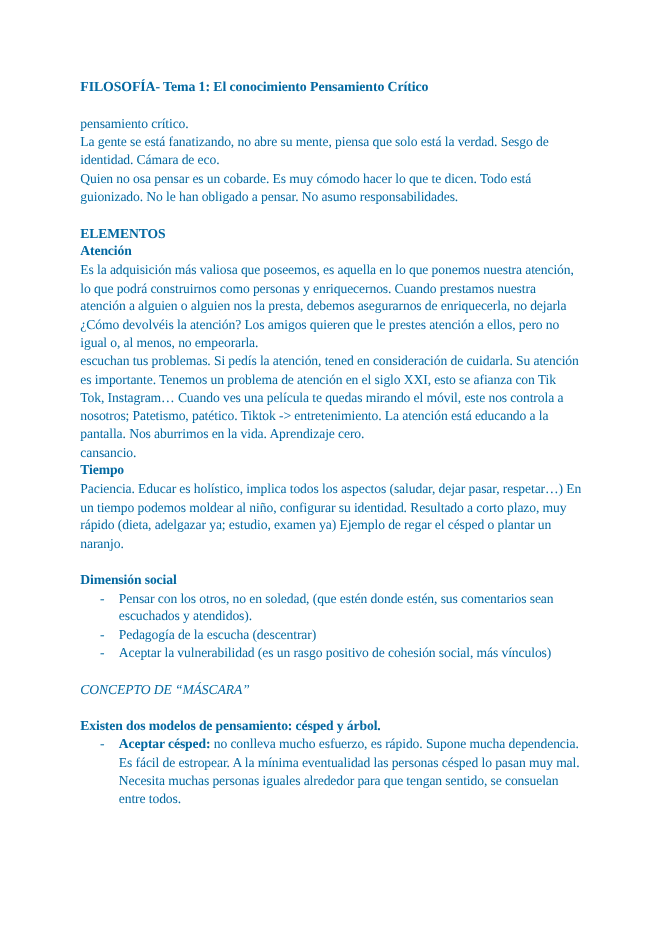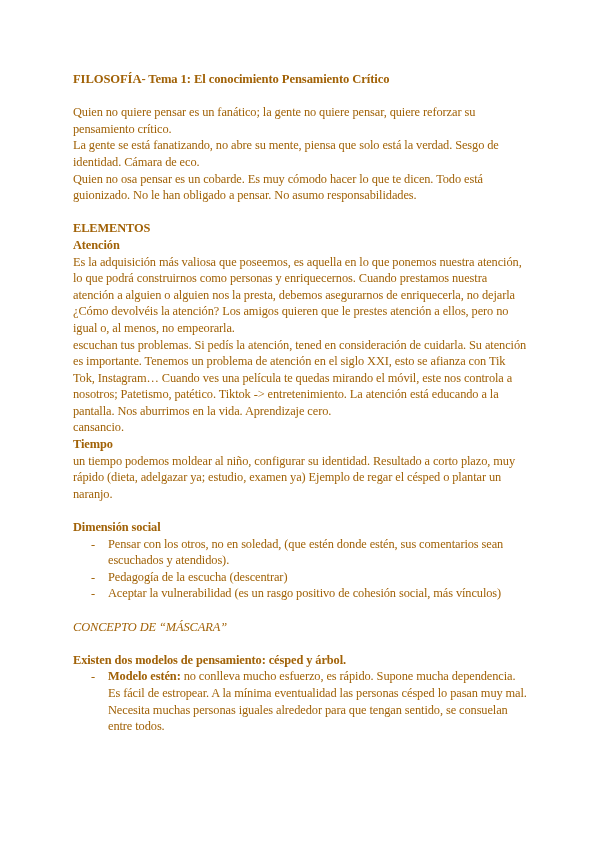--- a/index.html
+++ b/index.html
@@ -1,40 +1,39 @@
 <!DOCTYPE html>
 <html><head>
 <meta charset="utf-8">
 <style>
   html, body { margin: 0; padding: 0; background: #ffffff; }
   body { width: 600px; height: 848px; position: relative; overflow: hidden; }
   .page {
     position: absolute; left: 73px; top: 71px; width: 470px;
     font-family: "Liberation Serif", "DejaVu Serif", serif;
-    font-size: 12.4px; line-height: 16.6px; color: #a16207;
+    font-size: 12.4px; line-height: 16.6px; color: #0369a1;
     letter-spacing: -0.1px;
   }
   .line { display: block; white-space: nowrap; }
   .title { font-weight: bold; font-size: 12.6px; margin-bottom: 16.6px; }
   .gap { height: 16.6px; }
   .h-bold { font-weight: bold; display: block; }
   .italic { font-style: italic; display: block; }
   .bullets { margin: 0; padding: 0; list-style: none; }
   .bullet { position: relative; padding-left: 35px; }
   .bullet .dash { position: absolute; left: 18px; top: 0; }
   b { font-weight: bold; }
 </style>
 </head>
 <body>
 
 <div class="page">
   <span class="line title">FILOSOFÍA- Tema 1: El conocimiento Pensamiento Crítico</span>
 
   <div>
-    <span class="line">Quien no quiere pensar es un fanático; la gente no quiere pensar, quiere reforzar su</span>
     <span class="line">pensamiento crítico.</span>
     <span class="line">La gente se está fanatizando, no abre su mente, piensa que solo está la verdad. Sesgo de</span>
     <span class="line">identidad. Cámara de eco.</span>
     <span class="line">Quien no osa pensar es un cobarde. Es muy cómodo hacer lo que te dicen. Todo está</span>
     <span class="line">guionizado. No le han obligado a pensar. No asumo responsabilidades.</span>
   </div>
 
   <div class="gap"></div>
 
   <span class="h-bold">ELEMENTOS</span>
@@ -49,20 +48,21 @@
     <span class="line">escuchan tus problemas. Si pedís la atención, tened en consideración de cuidarla. Su atención</span>
     <span class="line">es importante. Tenemos un problema de atención en el siglo XXI, esto se afianza con Tik</span>
     <span class="line">Tok, Instagram… Cuando ves una película te quedas mirando el móvil, este nos controla a</span>
     <span class="line">nosotros; Patetismo, patético. Tiktok -&gt; entretenimiento. La atención está educando a la</span>
     <span class="line">pantalla. Nos aburrimos en la vida. Aprendizaje cero.</span>
     <span class="line">cansancio.</span>
   </div>
 
   <span class="h-bold">Tiempo</span>
   <div>
+    <span class="line">Paciencia. Educar es holístico, implica todos los aspectos (saludar, dejar pasar, respetar…) En</span>
     <span class="line">un tiempo podemos moldear al niño, configurar su identidad. Resultado a corto plazo, muy</span>
     <span class="line">rápido (dieta, adelgazar ya; estudio, examen ya) Ejemplo de regar el césped o plantar un</span>
     <span class="line">naranjo.</span>
   </div>
 
   <div class="gap"></div>
 
   <span class="h-bold">Dimensión social</span>
   <ul class="bullets">
     <li class="bullet">
@@ -83,19 +83,19 @@
   <div class="gap"></div>
 
   <span class="italic">CONCEPTO DE “MÁSCARA”</span>
 
   <div class="gap"></div>
 
   <span class="h-bold">Existen dos modelos de pensamiento: césped y árbol.</span>
   <ul class="bullets">
     <li class="bullet">
       <span class="dash">-</span>
-      <span class="line"><b>Modelo estén:</b><span> no conlleva mucho esfuerzo, es rápido. Supone mucha dependencia.</span></span>
+      <span class="line"><b>Aceptar césped:</b><span> no conlleva mucho esfuerzo, es rápido. Supone mucha dependencia.</span></span>
       <span class="line">Es fácil de estropear. A la mínima eventualidad las personas césped lo pasan muy mal.</span>
       <span class="line">Necesita muchas personas iguales alrededor para que tengan sentido, se consuelan</span>
       <span class="line">entre todos.</span>
     </li>
   </ul>
 </div>
 
 </body></html>

